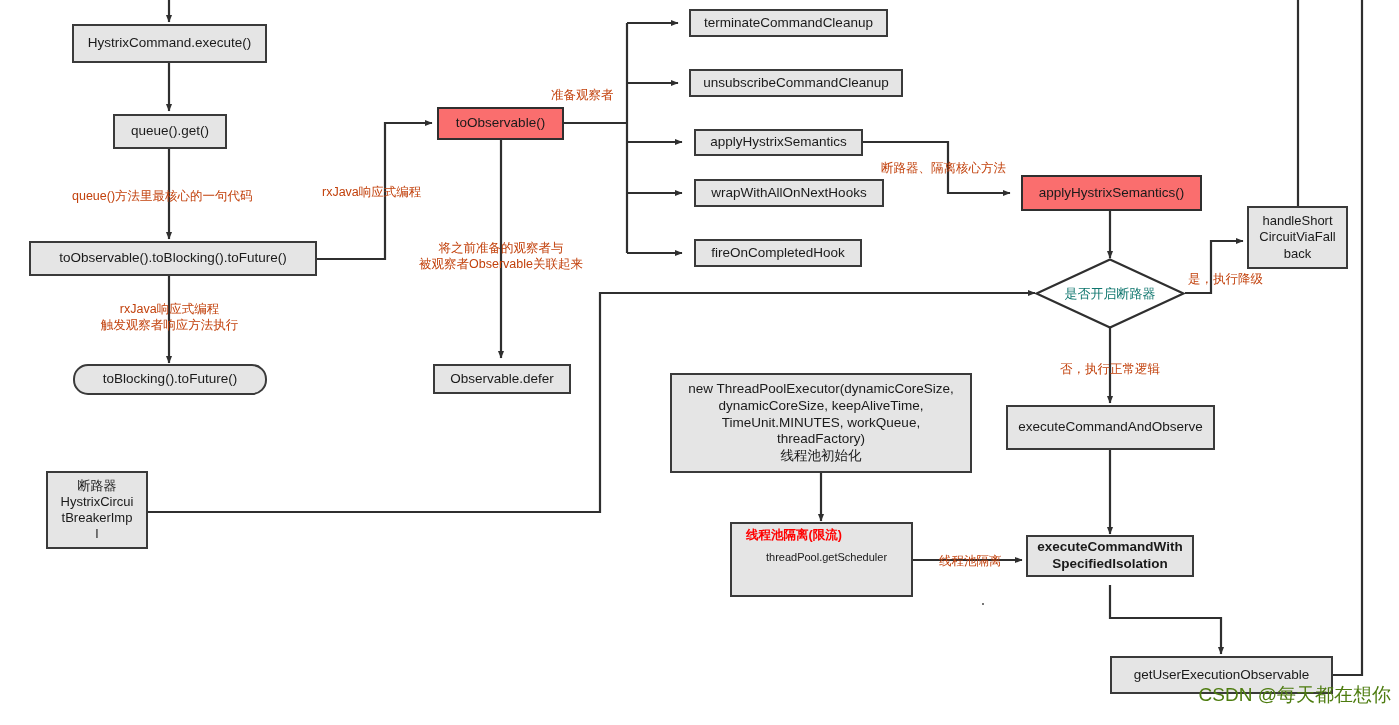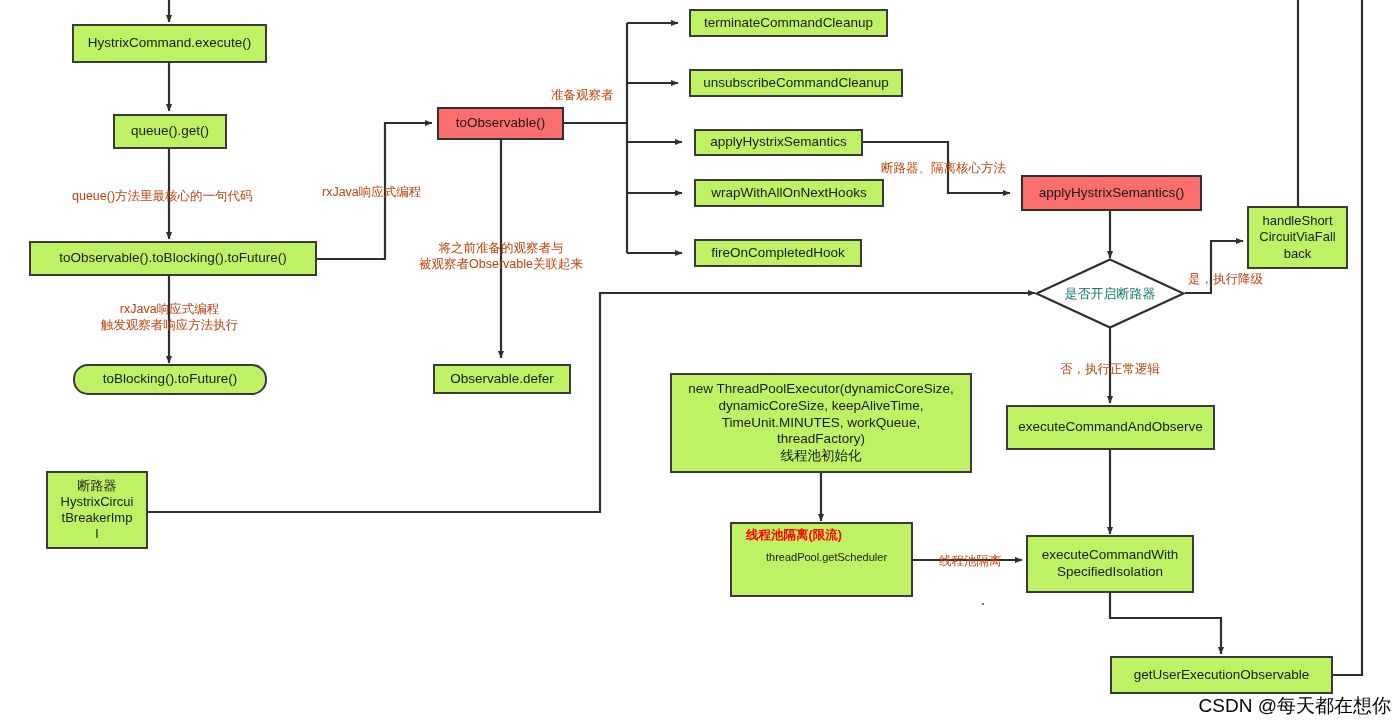--- a/index.html
+++ b/index.html
@@ -19,21 +19,21 @@
     position: absolute;
     left: 0; top: 0;
     width: 1399px;
     height: 725px;
     pointer-events: none;
   }
   .node {
     position: absolute;
     box-sizing: border-box;
     border: 2px solid #3a3a3a;
-    background: #bef264;
+    background: #e5e5e5;
     color: #1a1a1a;
     font-size: 13.5px;
     line-height: 1.25;
     display: flex;
     align-items: center;
     justify-content: center;
     text-align: center;
     padding: 2px 5px;
     z-index: 3;
   }
@@ -79,23 +79,23 @@
     color: #c2410c;
     line-height: 1.3;
     white-space: pre;
     z-index: 4;
     background: transparent;
   }
   .edge-label.ctr { text-align: center; }
   .watermark {
     position: absolute;
     right: 8px;
-    bottom: 6px;
+    bottom: 17px;
     font-size: 19px;
-    color: #000000;
+    color: #4d7c0f;
     z-index: 5;
     white-space: nowrap;
   }
   .dotspeck {
     position: absolute;
     width: 2px; height: 2px;
     background: #777;
     z-index: 2;
   }
 </style>
@@ -235,21 +235,21 @@
 TimeUnit.MINUTES, workQueue,
 threadFactory)
 线程池初始化</span>
   </div>
 
   <div class="node leftnote" style="left:730px; top:522px; width:183px; height:75px;">
     <span class="redlabel">线程池隔离(限流)</span>
     <span class="mainlabel">threadPool.getScheduler</span>
   </div>
 
-  <div class="node" style="left:1026px; top:535px; width:168px; height:58px; white-space:pre-line;">
+  <div class="node" style="left:1026px; top:535px; width:168px; height:42px; white-space:pre-line;font-weight:bold;">
     <span>executeCommandWith
 SpecifiedIsolation</span>
   </div>
 
   <div class="node" style="left:1110px; top:656px; width:223px; height:38px;">
     <span>getUserExecutionObservable</span>
   </div>
 
   <div class="edge-label" style="left:72px; top:188px;">queue()方法里最核心的一句代码</div>
 

